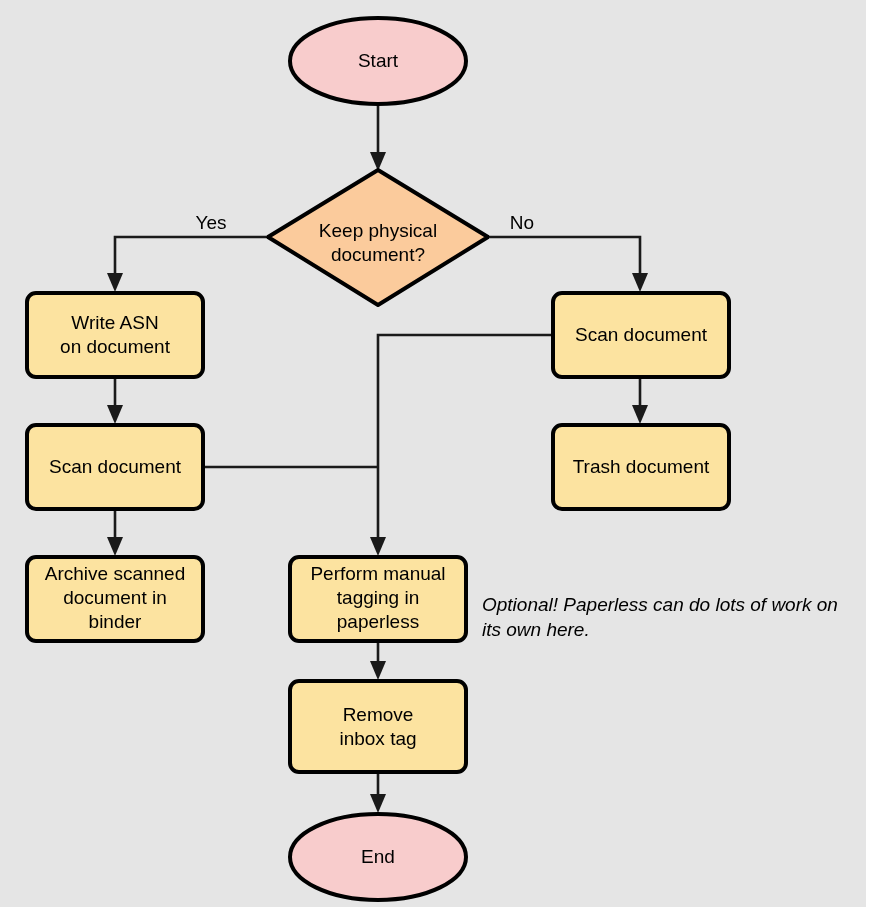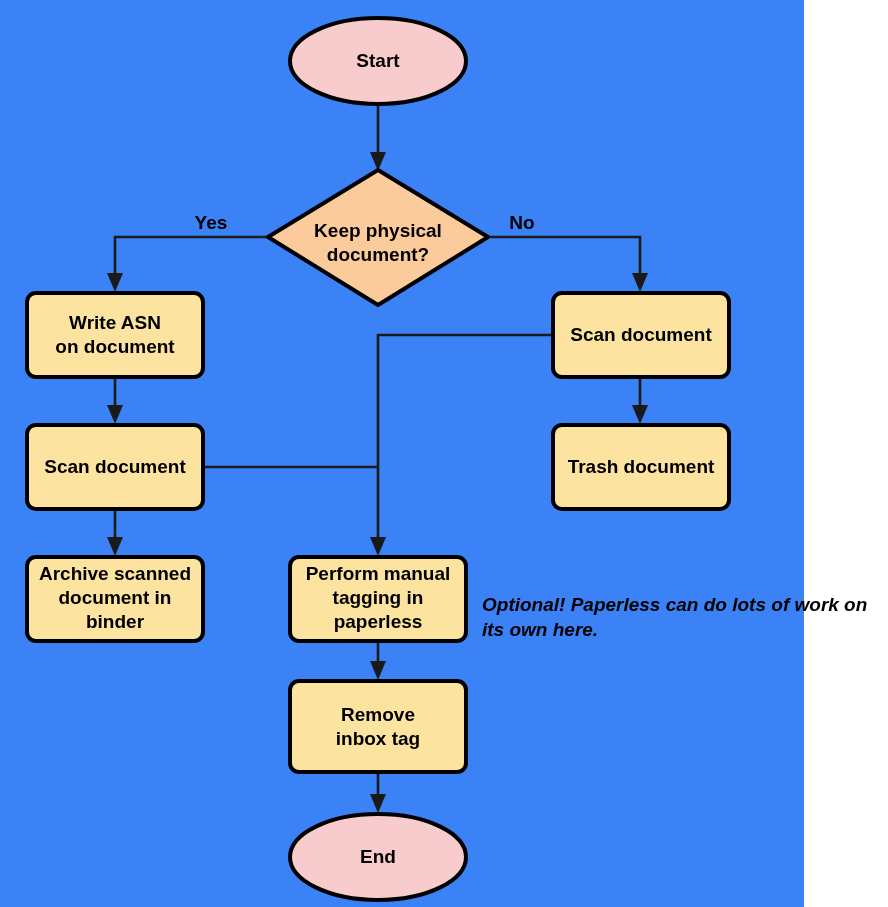--- a/index.html
+++ b/index.html
@@ -8,24 +8,23 @@
     background: #ffffff;
   }
   body {
     width: 888px;
     height: 907px;
     font-family: "Liberation Sans", sans-serif;
     overflow: hidden;
   }
   #flowchart-root {
     position: relative;
-    width: 804px;
+    width: 866px;
     height: 907px;
-    background: #3b82f6;
-    font-weight: bold;
+    background: #e5e5e5;
   }
   svg#flow-svg {
     display: block;
     width: 888px;
     height: 907px;
   }
   .node-shape {
     stroke: #000000;
     stroke-width: 4;
     stroke-linejoin: round;

